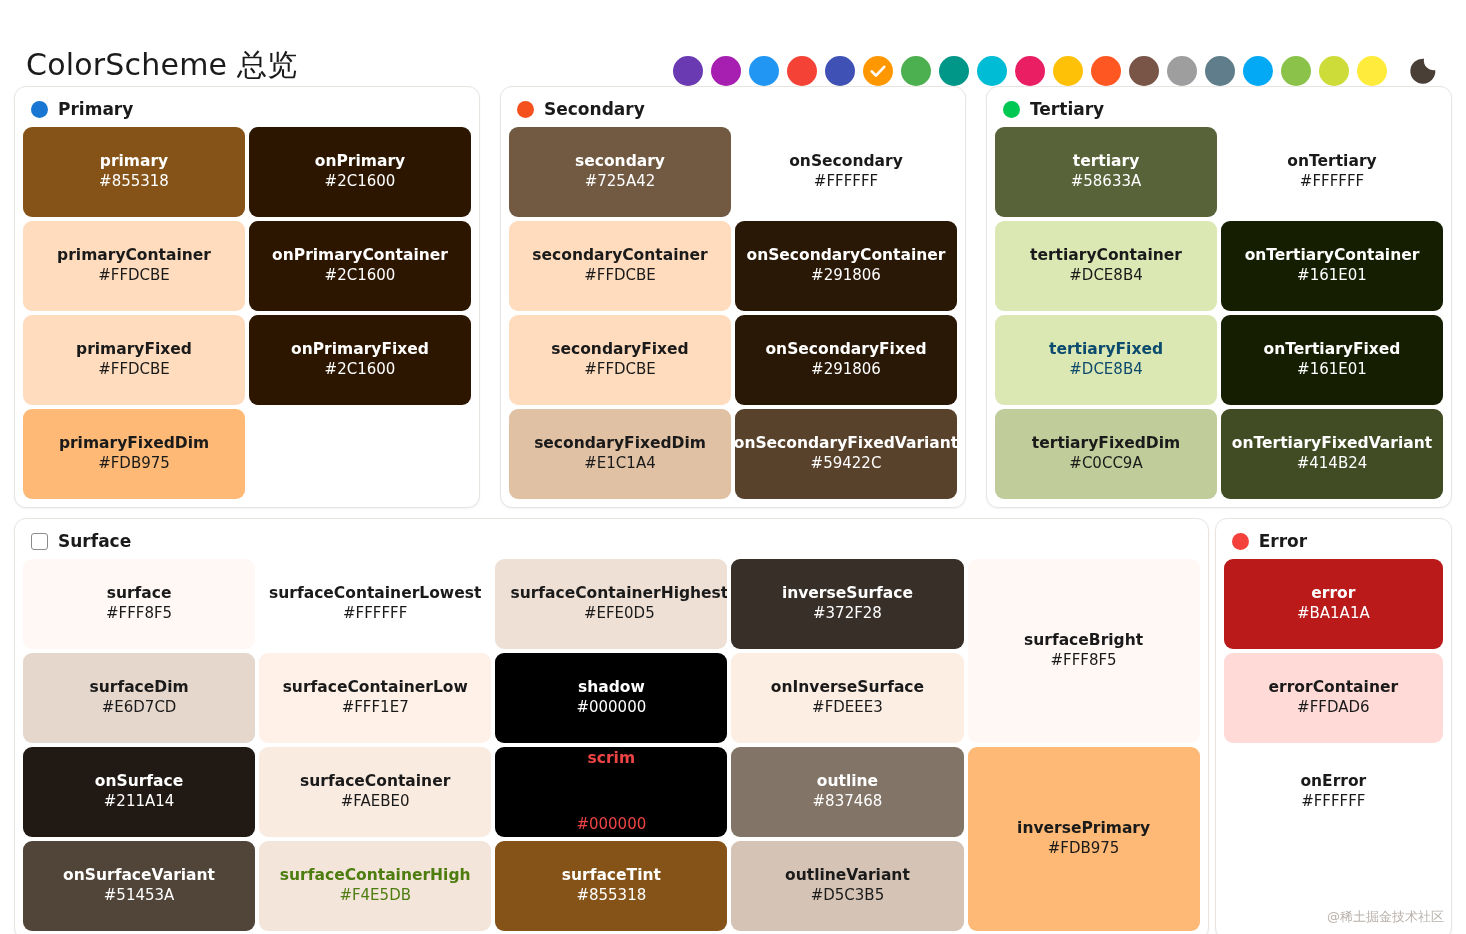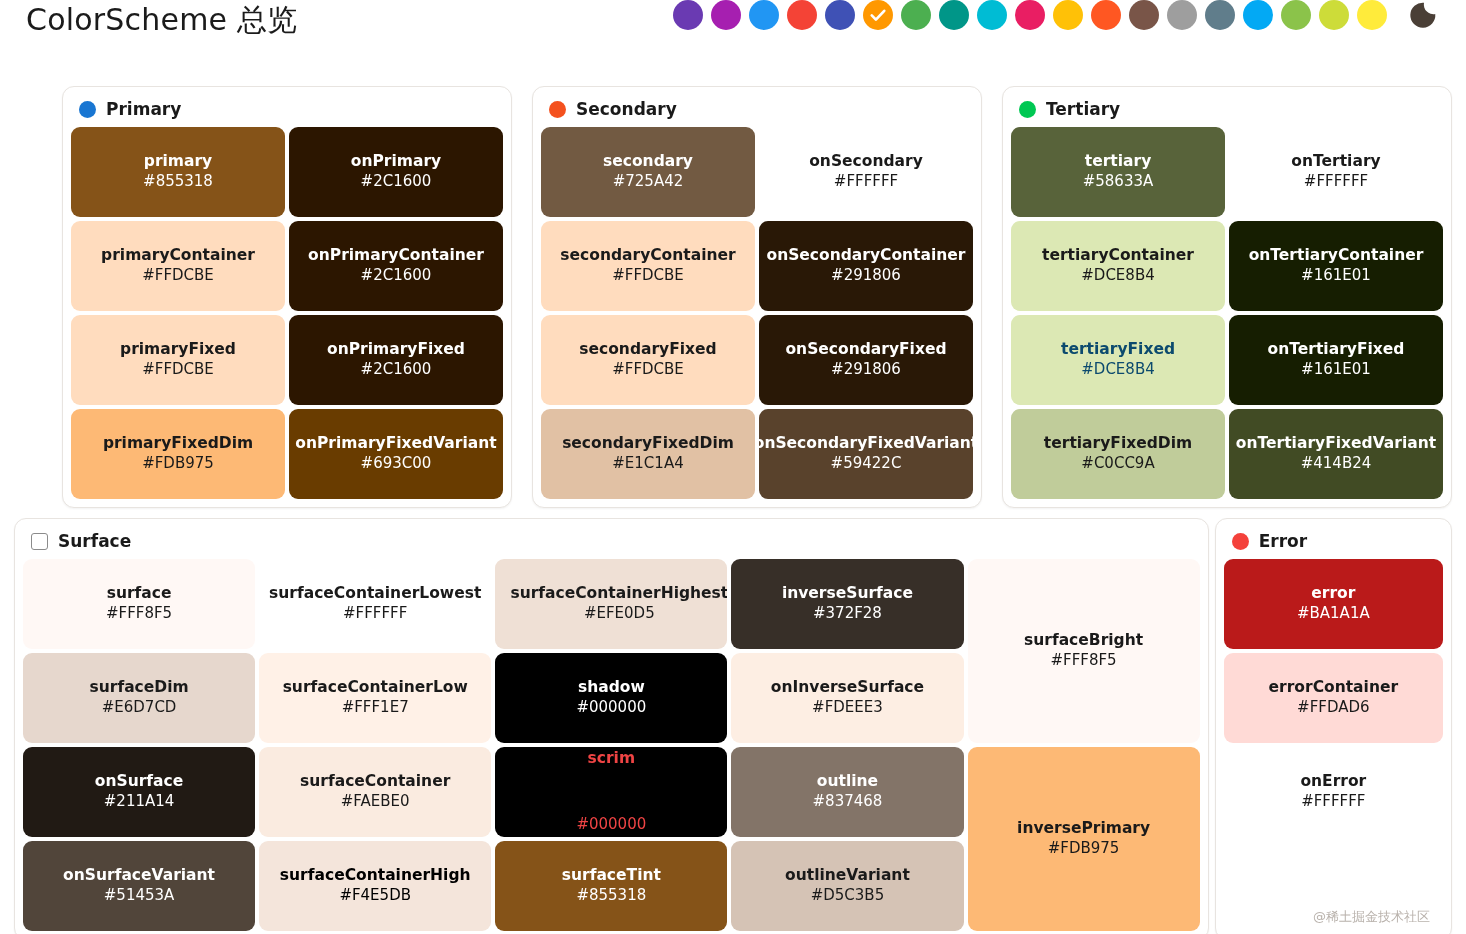--- a/index.html
+++ b/index.html
@@ -9,21 +9,21 @@
     height: 934px;
     background: #ffffff;
     font-family: "DejaVu Sans", "Liberation Sans", sans-serif;
     overflow: hidden;
   }
 
   
   #header {
     height: 86px;
     display: flex;
-    align-items: flex-start;
+    align-items: flex-end;
     justify-content: space-between;
     padding: 0 28px 0 26px;
     background: #ffffff;
   }
   #page-title {
     font-size: 30px;
     font-weight: 400;
     color: #1b1b1b;
     letter-spacing: 0.2px;
     white-space: nowrap;
@@ -61,21 +61,20 @@
   #board {
     padding: 0 14px 12px 14px;
     display: flex;
     flex-direction: column;
     gap: 10px;
   }
   .row-top {
     display: grid;
     grid-template-columns: 1fr 1fr 1fr;
     gap: 20px;
-    margin-left: 48px;
   }
   .row-bottom {
     display: grid;
     grid-template-columns: 1203fr 239fr;
     gap: 6px;
   }
 
   .card {
     background: #ffffff;
     border: 1px solid #e8e4e0;
@@ -148,21 +147,21 @@
 
   .error-grid {
     display: grid;
     grid-template-columns: 1fr;
     grid-template-rows: repeat(4, 90px);
     gap: 4px;
   }
 
   #watermark {
     position: absolute;
-    right: 36px;
+    right: 22px;
     bottom: 8px;
     font-size: 13px;
     color: #b9b2ac;
     pointer-events: none;
     text-align: right;
   }
 </style>
 </head>
 <body>
 
@@ -233,24 +232,20 @@
             <div class="sw-hex">#FFDCBE</div>
           </div>
           <div class="swatch" style="background: rgb(44, 22, 0); color: rgb(255, 255, 255);">
             <div class="sw-name">onPrimaryFixed</div>
             <div class="sw-hex">#2C1600</div>
           </div>
           <div class="swatch" style="background: rgb(253, 185, 117); color: rgb(26, 26, 26);">
             <div class="sw-name">primaryFixedDim</div>
             <div class="sw-hex">#FDB975</div>
           </div>
-          <div class="swatch" style="background: rgb(105, 60, 0); color: rgb(255, 255, 255);">
-            <div class="sw-name">onPrimaryFixedVariant</div>
-            <div class="sw-hex">#693C00</div>
-          </div>
         </div>
     </div>
 
     <div class="card">
       <div class="card-head">
         <span class="head-dot" style="background: rgb(244, 81, 30);"></span>
         <span class="card-title">Secondary</span>
       </div>
       <div class="sw-grid2">
           <div class="swatch" style="background: rgb(114, 90, 66); color: rgb(255, 255, 255);">
@@ -360,21 +355,21 @@
             <div class="sw-hex">#FFFFFF</div>
           </div>
           <div class="swatch" style="background: rgb(255, 241, 231); color: rgb(26, 26, 26); grid-area: 2 / 2;">
             <div class="sw-name">surfaceContainerLow</div>
             <div class="sw-hex">#FFF1E7</div>
           </div>
           <div class="swatch" style="background: rgb(250, 235, 224); color: rgb(26, 26, 26); grid-area: 3 / 2;">
             <div class="sw-name">surfaceContainer</div>
             <div class="sw-hex">#FAEBE0</div>
           </div>
-          <div class="swatch" style="background: rgb(244, 229, 219); color: #000000; grid-area: 4 / 2;">
+          <div class="swatch" style="background: rgb(244, 229, 219); color: #4d7c0f; grid-area: 4 / 2;">
             <div class="sw-name">surfaceContainerHigh</div>
             <div class="sw-hex">#F4E5DB</div>
           </div>
           <div class="swatch" style="background: rgb(239, 224, 213); color: rgb(26, 26, 26); grid-area: 1 / 3; padding-left: 16px;">
             <div class="sw-name">surfaceContainerHighest</div>
             <div class="sw-hex">#EFE0D5</div>
           </div>
           <div class="swatch" style="background: rgb(0, 0, 0); color: rgb(255, 255, 255); grid-area: 2 / 3;">
             <div class="sw-name">shadow</div>
             <div class="sw-hex">#000000</div>

